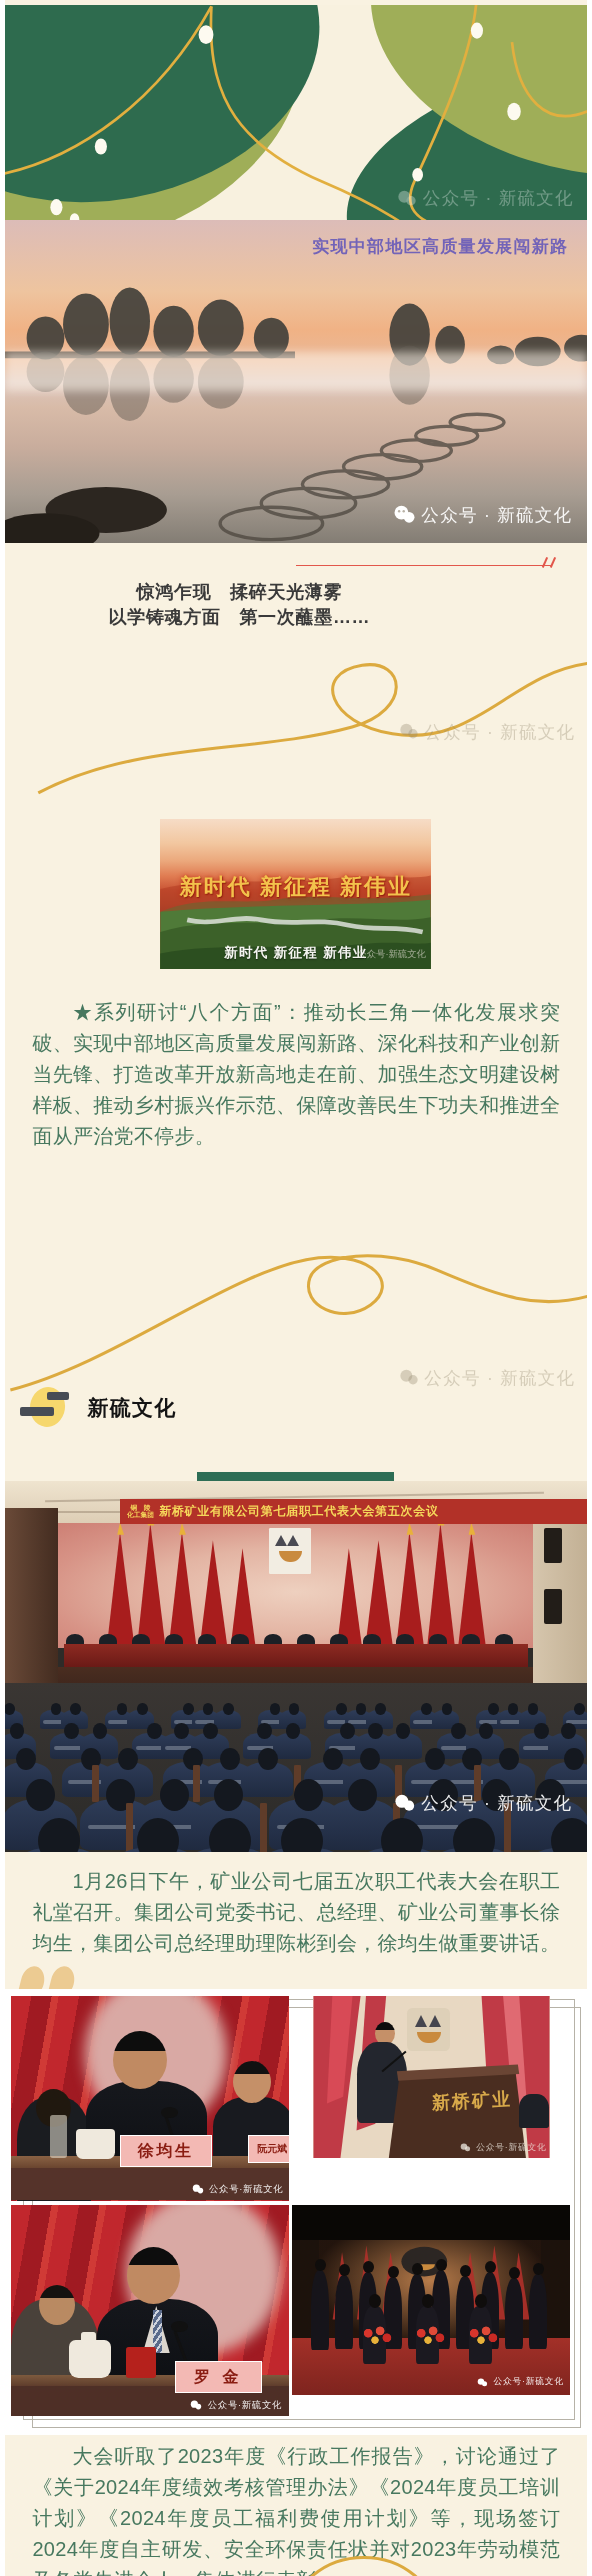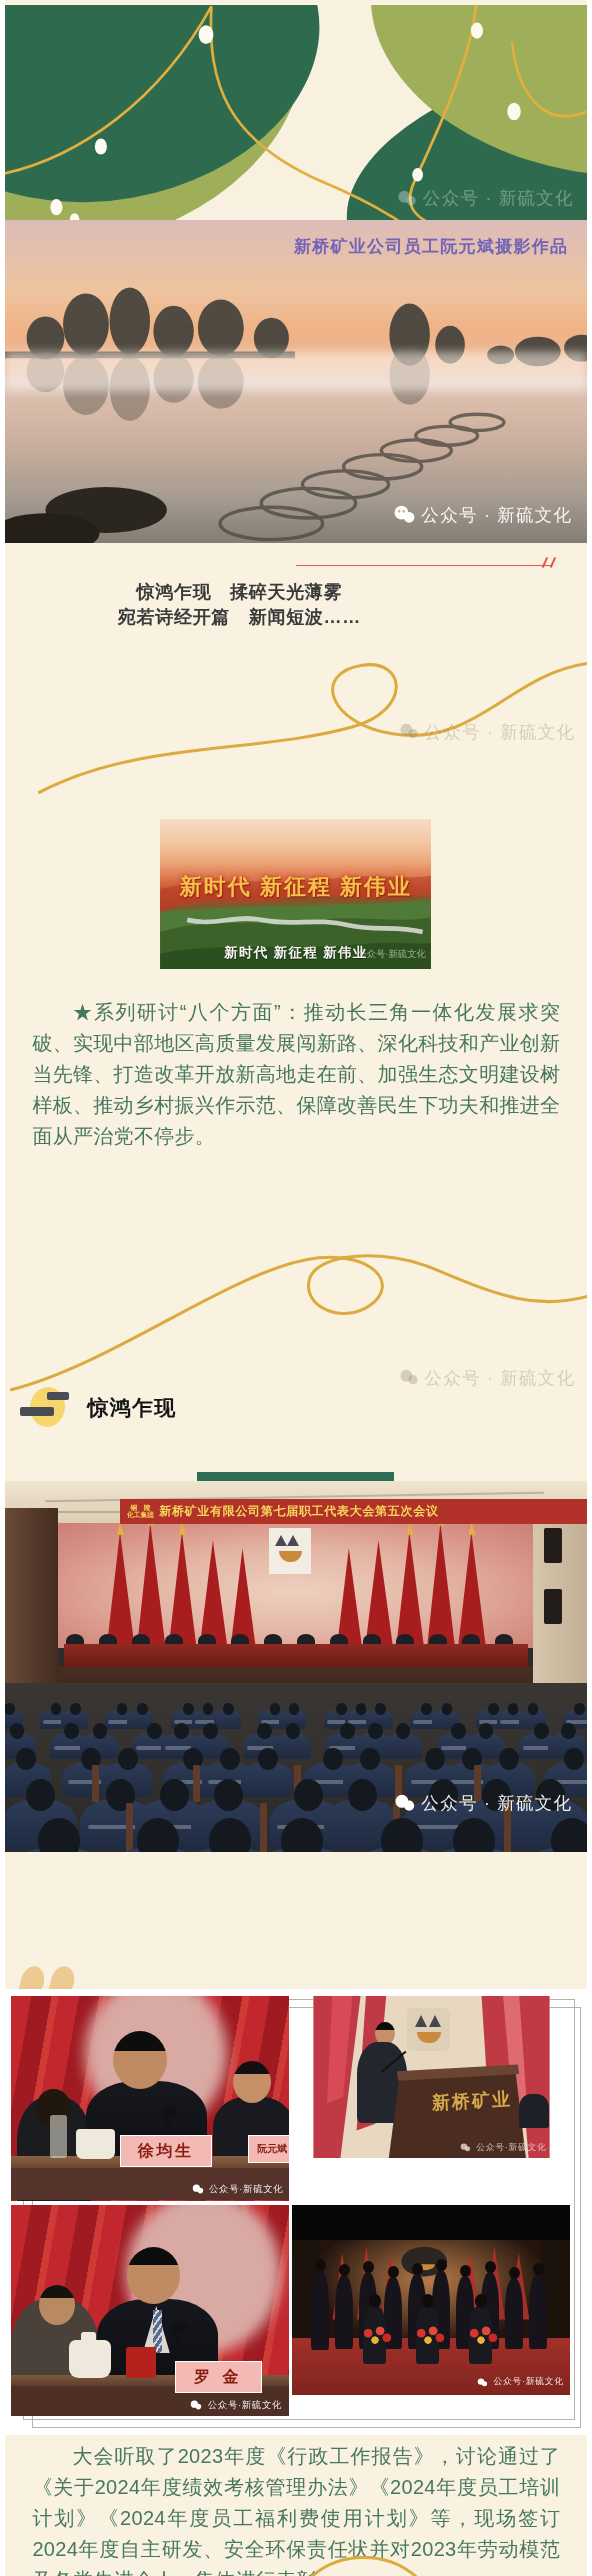--- a/index.html
+++ b/index.html
@@ -160,38 +160,38 @@
           <ellipse cx="700" cy="300" rx="40" ry="12"></ellipse>
             <ellipse cx="655" cy="320" rx="46" ry="14"></ellipse>
           <ellipse cx="610" cy="342" rx="52" ry="16"></ellipse>
             <ellipse cx="560" cy="366" rx="58" ry="18"></ellipse>
           <ellipse cx="505" cy="392" rx="64" ry="20"></ellipse>
             <ellipse cx="450" cy="420" rx="70" ry="22"></ellipse>
           <ellipse cx="395" cy="450" rx="76" ry="24"></ellipse>
         </g>
       </svg>
       <div class="mist"></div>
-      <div class="photo-credit">新桥矿业公司员工阮元斌摄影作品</div>
+      <div class="photo-credit">实现中部地区高质量发展闯新路</div>
       <div class="wm wm-white abs" style="right:15px;top:283px;">
         <svg width="23" height="20" viewBox="0 0 30 26">
             <circle cx="11" cy="10" r="9" fill="#fff"></circle>
             <circle cx="21" cy="16" r="7" fill="#fff"></circle>
             <circle cx="8" cy="8" r="1.6" fill="#b9b2a6"></circle>
             <circle cx="14" cy="8" r="1.6" fill="#b9b2a6"></circle>
           </svg>
         <span class="wm-text">公众号 · 新硫文化</span>
       </div>
     </div>
 
     <div class="redline"></div>
     <div class="redtick" style="left:539px;top:557px;"></div>
     <div class="redtick" style="left:547px;top:557px;"></div>
     <div class="poem">
       <div>惊鸿乍现　揉碎天光薄雾</div>
-      <div>宛若诗经开篇　新闻短波……</div>
+      <div>以学铸魂方面　第一次蘸墨……</div>
     </div>
 
     <svg class="gold-svg" style="left:0;top:633px;" width="582" height="168" viewBox="0 0 863 250">
       <path d="M 868 45 C 750 60 700 170 575 150 C 480 135 455 60 530 48 C 595 38 605 115 515 140 C 370 180 195 160 48 238" fill="none" stroke="#dcaa3f" stroke-width="4.5"></path>
     </svg>
 
 
     <div class="video">
       <div class="v-sky"></div>
       <svg class="abs" style="left:0;top:0;" width="271" height="150" viewBox="0 0 402 223">
@@ -224,21 +224,21 @@
     </div>
 
     <svg class="gold-svg" style="left:0;top:1247px;" width="582" height="145" viewBox="0 0 863 215">
       <path d="M 8 212 C 170 170 340 30 465 16 C 545 8 585 55 542 86 C 500 116 438 88 452 46 C 464 10 560 0 640 34 C 730 72 790 95 868 72" fill="none" stroke="#dcaa3f" stroke-width="4.5"></path>
     </svg>
 
     <div class="news-head">
       <div class="nh-ellipse"></div>
       <div class="nh-dash" style="left:42px;top:9.4px;width:21.6px;height:8px;"></div>
       <div class="nh-dash" style="left:15px;top:24px;width:34px;height:8.8px;"></div>
-      <div class="nh-label">惊鸿乍现</div>
+      <div class="nh-label">新硫文化</div>
     </div>
 
     <div class="green-bar"></div>
 
     <div class="conf">
       <div class="ceiling"></div>
       <div class="ceil-line" style="left:40px;top:15px;width:499px;transform:rotate(-1deg);"></div>
       <div class="ceil-line" style="left:20px;top:30px;width:539px;"></div>
       <div class="wall-l"></div>
       <div class="wall-r"></div>
@@ -589,20 +589,21 @@
         </div>
       <div class="wm wm-white abs" style="right:15px;top:310px;">
         <svg width="21.6" height="19" viewBox="0 0 30 26">
             <circle cx="11" cy="10" r="9" fill="#fff"></circle>
             <circle cx="21" cy="16" r="7" fill="#fff"></circle>
           </svg>
         <span class="wm-text">公众号 · 新硫文化</span>
       </div>
     </div>
 
+    <div class="para" style="top:1866px;">1月26日下午，矿业公司七届五次职工代表大会在职工礼堂召开。集团公司党委书记、总经理、矿业公司董事长徐均生，集团公司总经理助理陈彬到会，徐均生做重要讲话。</div>
 
     <div class="quote">
       <div class="q" style="left:0;top:5.4px;"></div>
       <div class="q" style="left:30px;top:5.4px;"></div>
     </div>
 
     <div class="white-band"></div>
     <div class="frame" style="left:17.5px;top:1999px;width:550px;height:419px;"></div>
     <div class="frame" style="left:27px;top:2007px;width:547px;height:419px;"></div>
 

